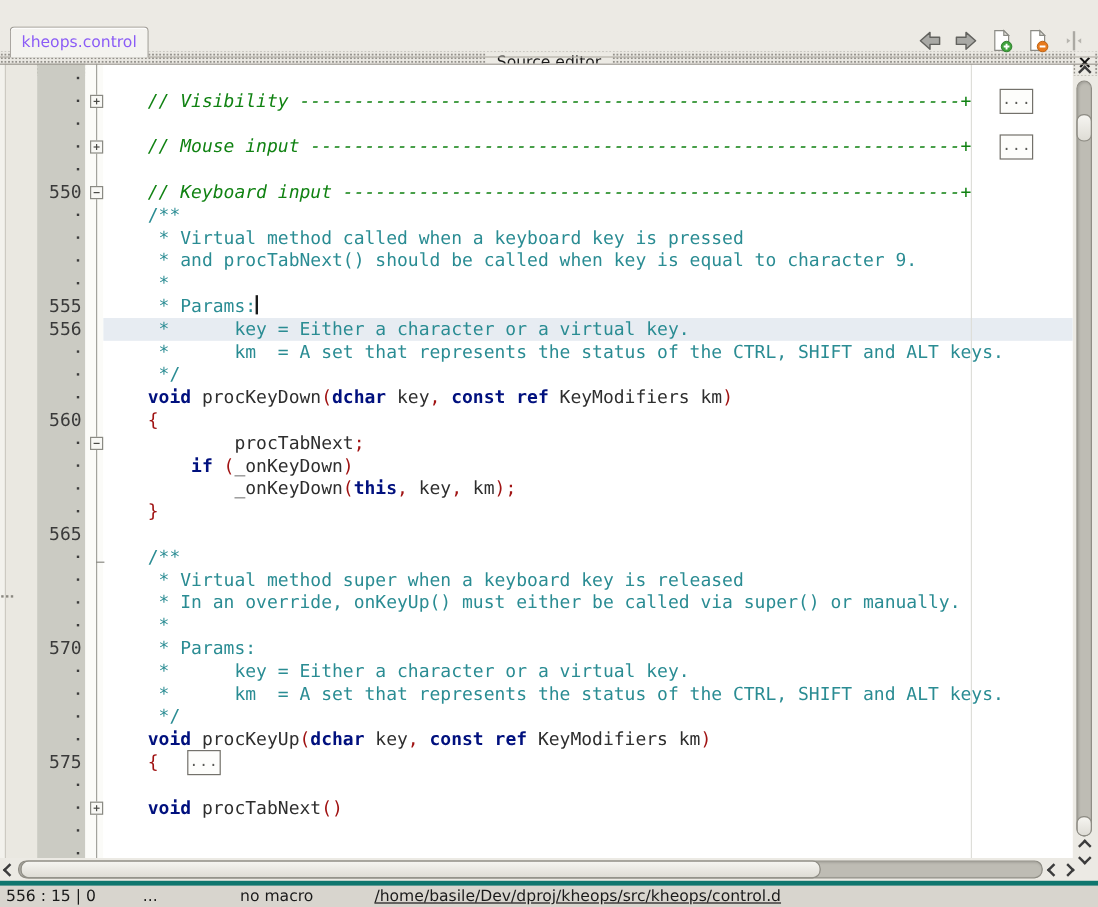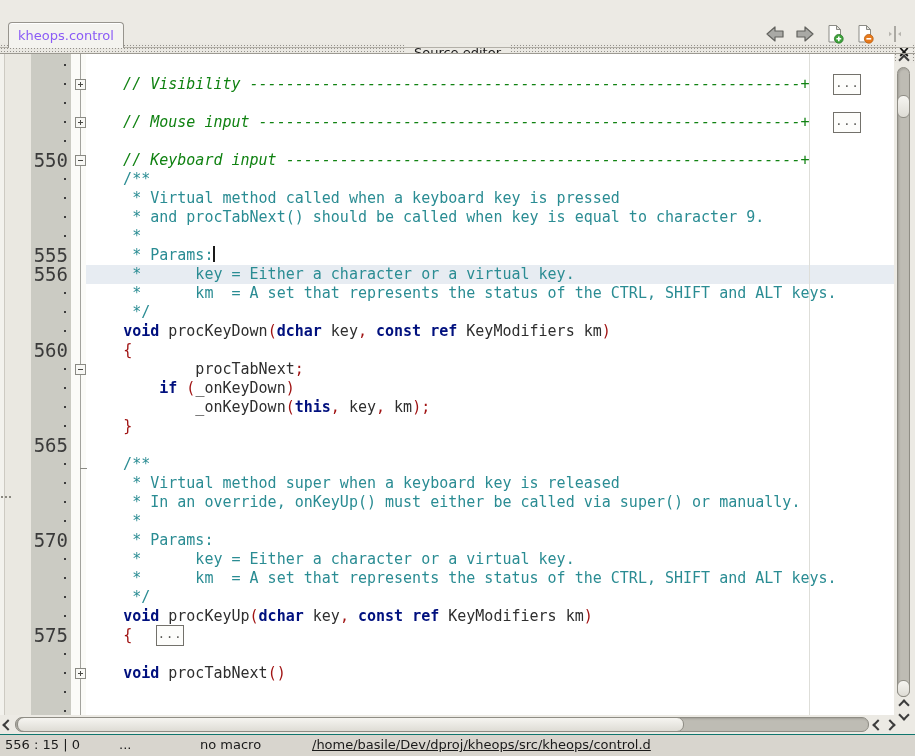--- a/index.html
+++ b/index.html
@@ -36,21 +36,21 @@
   #toolbar{position:absolute;right:10px;top:4px;display:flex;gap:10px;z-index:2;}
   .tool-btn{width:20px;height:20px;display:flex;align-items:center;justify-content:center;}
   
   #editor{position:absolute;left:0;top:53px;width:915px;height:662px;}
   #editor .top-line{position:absolute;left:0;top:0;width:100%;height:1px;background:#9D9A92;z-index:6;}
   .edge-strip{position:absolute;left:0;top:0;width:4px;height:100%;background:#F3F2ED;border-right:1px solid #CDCAC2;}
   .splitter-dots{position:absolute;left:1px;top:443px;width:12px;height:3px;display:flex;gap:2px;z-index:7;}
   .splitter-dots i{width:2px;height:2px;background:#8A8880;display:block;}
   .panel-strip{position:absolute;left:5px;top:0;width:26px;height:100%;background:#EAE8E1;}
   .num-band{position:absolute;left:31px;top:0;width:40px;height:100%;background:#CBCBC3;overflow:hidden;padding-top:3px;box-sizing:border-box;}
-  .gcell{height:19px;position:relative;font-family:"DejaVu Sans Mono","Liberation Mono",monospace;font-size:19px;line-height:19px;color:#3A3A3A;text-align:right;padding-right:3px;}
+  .gcell{height:19px;position:relative;font-family:"DejaVu Sans Mono","Liberation Mono",monospace;font-size:15px;line-height:19px;color:#3A3A3A;text-align:right;padding-right:3px;}
   .gdot{position:absolute;right:5px;top:8px;width:2px;height:2px;background:#3C3C3C;}
   .fold-band{position:absolute;left:71px;top:0;width:17px;height:100%;background:#FBFBF8;overflow:hidden;}
   .fold-line{position:absolute;left:9px;top:0;bottom:0;width:1px;background:#A3A39D;}
   .fm{position:absolute;left:4px;width:9px;height:9px;background:#F8F8F5;border:1px solid #8A8A84;box-sizing:content-box;z-index:2;}
   .fm .fh{position:absolute;left:2px;top:4px;width:5px;height:1px;background:#4A4A46;}
   .fm .fv{position:absolute;left:4px;top:2px;width:1px;height:5px;background:#4A4A46;}
   .fm-end{position:absolute;left:9px;width:7px;height:10px;border-bottom:1px solid #8A8A84;background:none;z-index:2;}
   .code-area{position:absolute;left:86px;top:0;width:808px;height:100%;background:#FFFFFF;overflow:hidden;}
   .ruler{position:absolute;left:723px;top:0;bottom:0;width:1px;background:#DEDED9;z-index:0;}
   .cur-line{position:absolute;left:0;width:100%;height:19px;background:#E7ECF2;z-index:0;}
@@ -81,21 +81,21 @@
   #vscroll .v-cap{position:absolute;left:3px;top:627px;width:13px;height:17px;background:linear-gradient(#F6F5F1,#DEDCD5);border:1px solid #8F8D85;border-radius:6px;box-sizing:border-box;}
   #vscroll .v-up2{position:absolute;left:6px;top:648px;}
   #vscroll .v-down{position:absolute;left:6px;top:658px;}
   #hscroll{position:absolute;left:0;top:715px;width:915px;height:19px;}
   #hscroll .h-left{position:absolute;left:4px;top:6px;}
   #hscroll .h-track{position:absolute;left:15px;top:2px;width:854px;height:15px;background:#BEBCB4;border:1px solid #8F8D85;border-radius:7px;box-shadow:inset 1px 1px 2px rgba(0,0,0,.15);box-sizing:border-box;}
   #hscroll .h-thumb{position:absolute;left:17px;top:2px;width:667px;height:15px;background:linear-gradient(#F6F5F1,#DEDCD5);border:1px solid #8F8D85;border-radius:7px;box-sizing:border-box;}
   #hscroll .h-left2{position:absolute;left:874px;top:6px;}
   #hscroll .h-right{position:absolute;left:886px;top:6px;}
   
-  #statusbar{position:absolute;left:0;top:734px;width:915px;height:22px;background:#D8D5CE;border-top:1px solid #0f766e;box-sizing:border-box;font-size:13px;color:#1A1A1A;}
+  #statusbar{position:absolute;left:0;top:734px;width:915px;height:22px;background:#D8D5CE;border-top:4px solid #0f766e;box-sizing:border-box;font-size:13px;color:#1A1A1A;}
   #statusbar span{position:absolute;line-height:20px;white-space:nowrap;}
   .sb-caret{left:5px;}
   .sb-dots{left:119px;}
   .sb-macro{left:200px;}
   .sb-path{left:312px;text-decoration:underline;}
 </style>
 <style>.tk-cmt{color:#108212}.tk-doc{color:#2A8C93}.tk-kw{color:#00107E}.tk-id{color:#2E2E2E}.tk-pun{color:#A01313}.tk-str{color:#3050D0}.tk-ws{color:#2E2E2E}</style></head>
 <body>
 
 <div id="titlebar">

